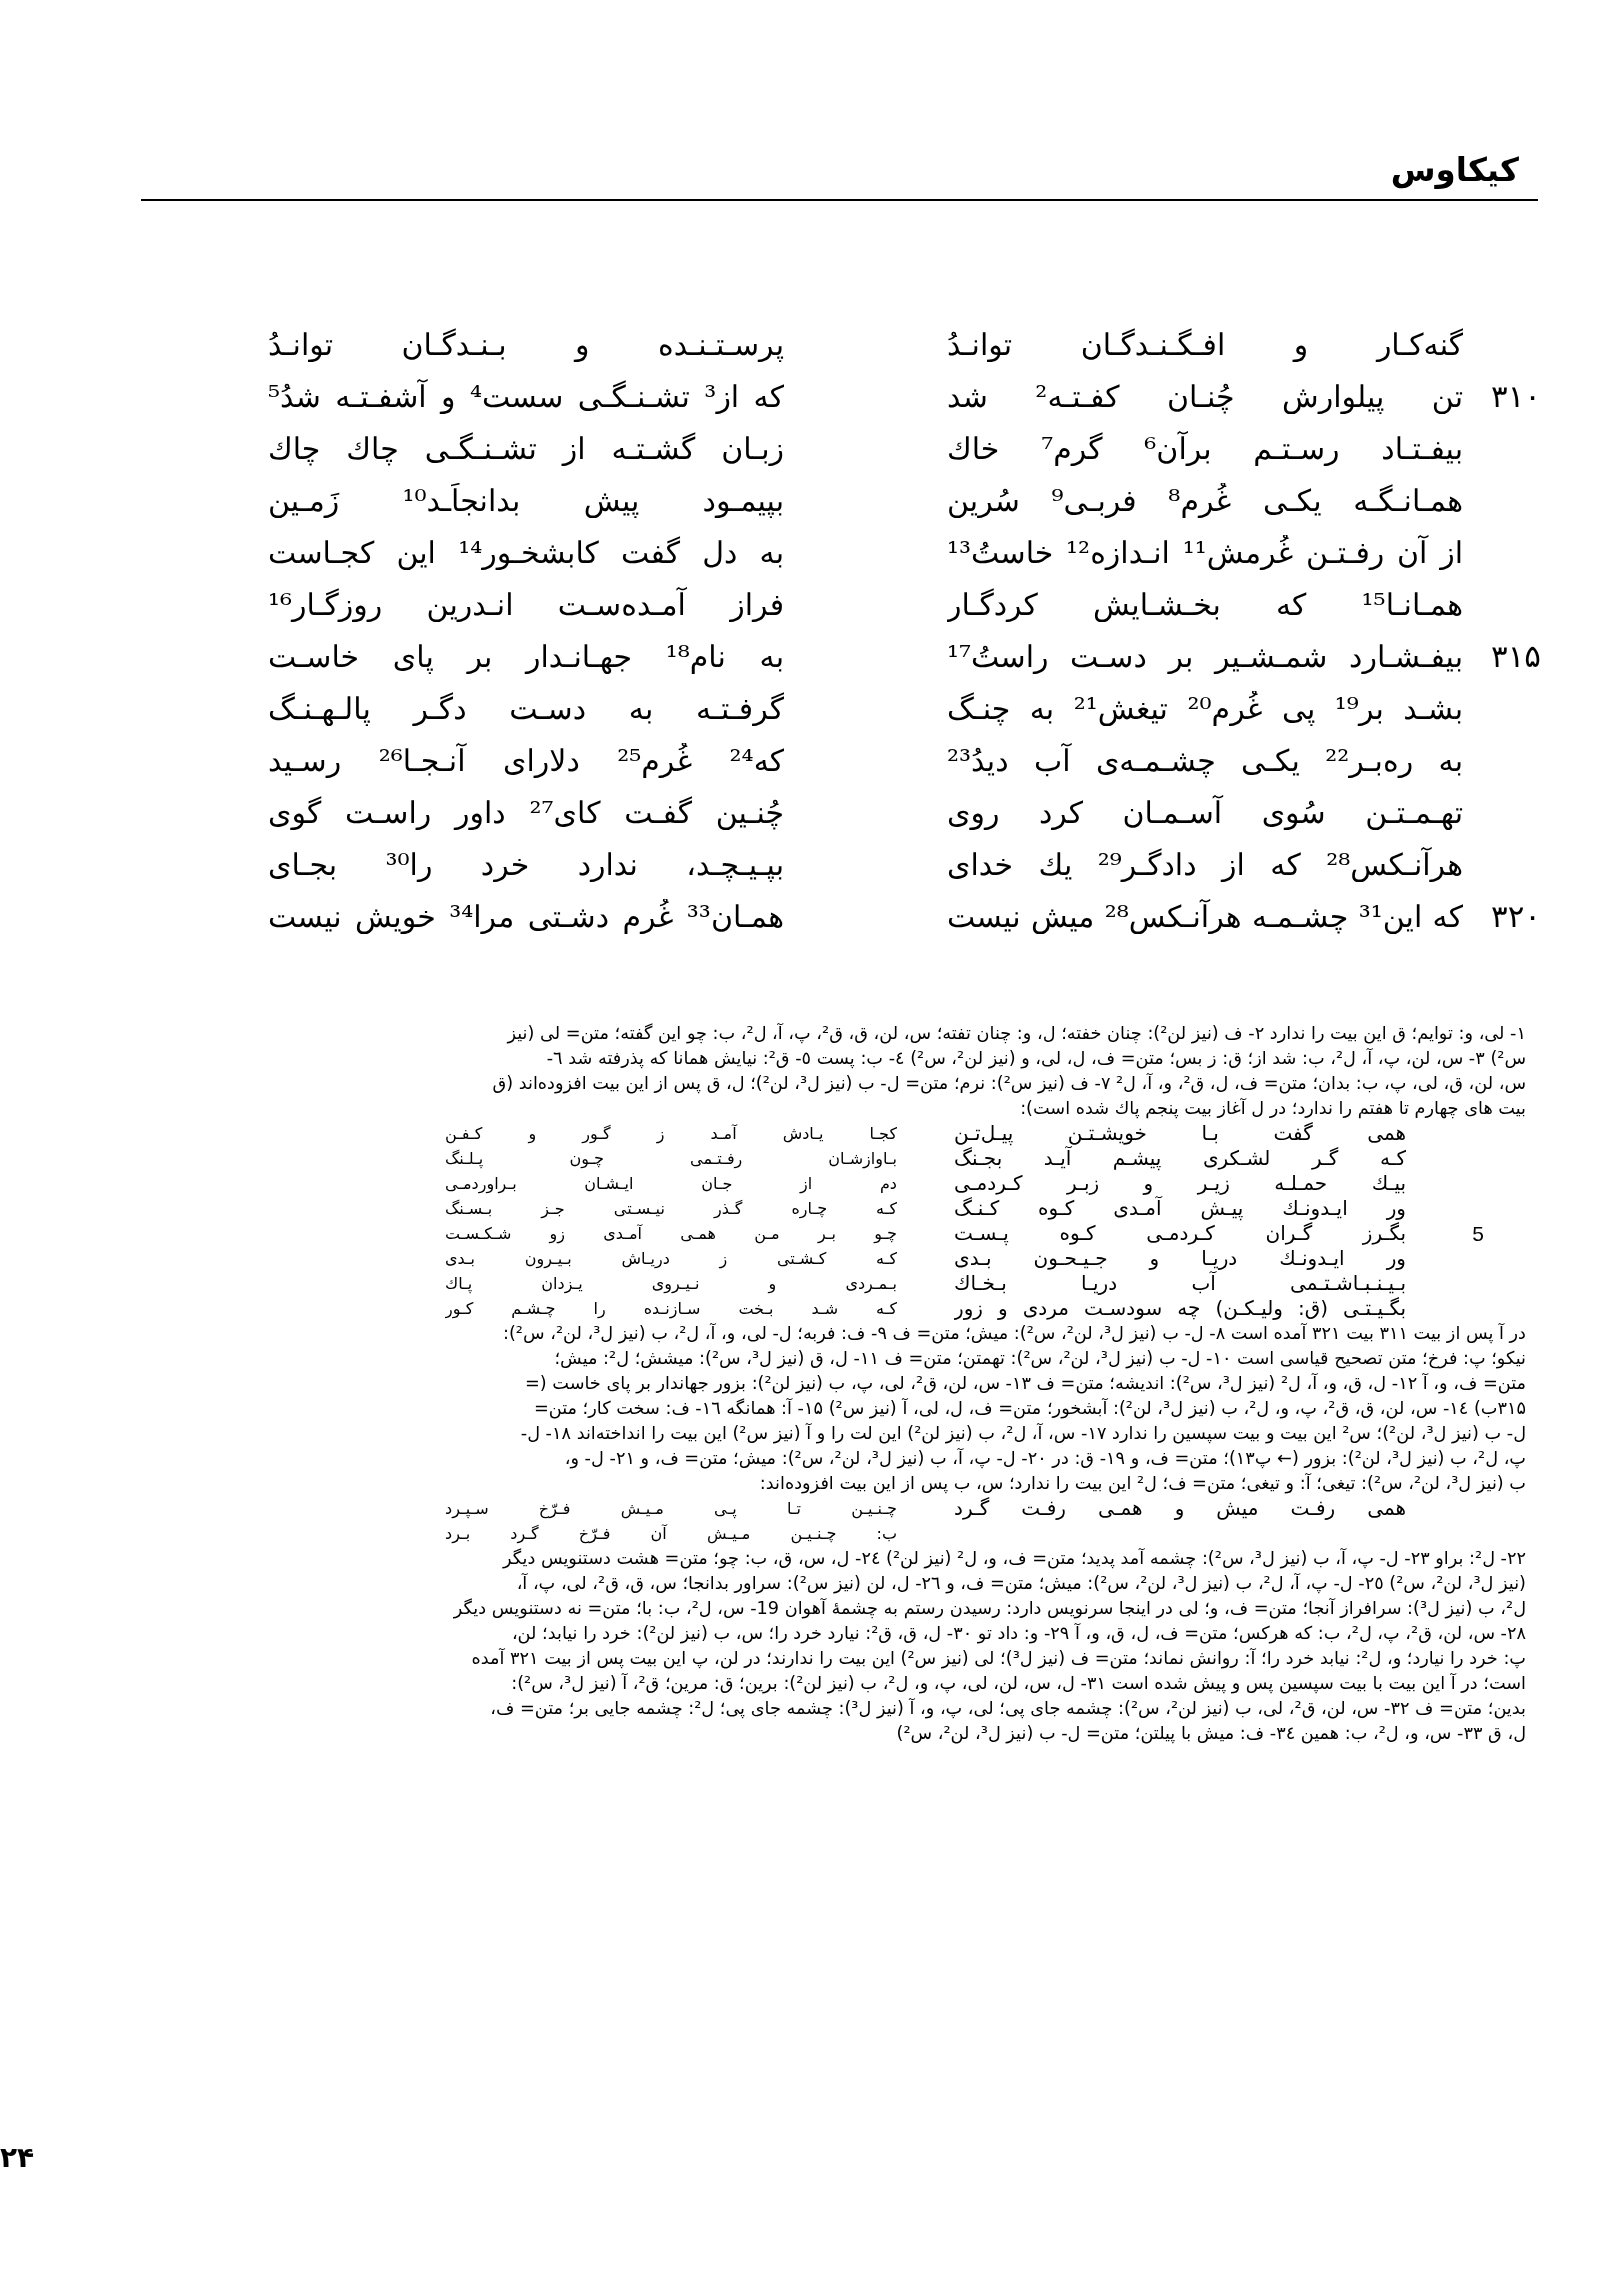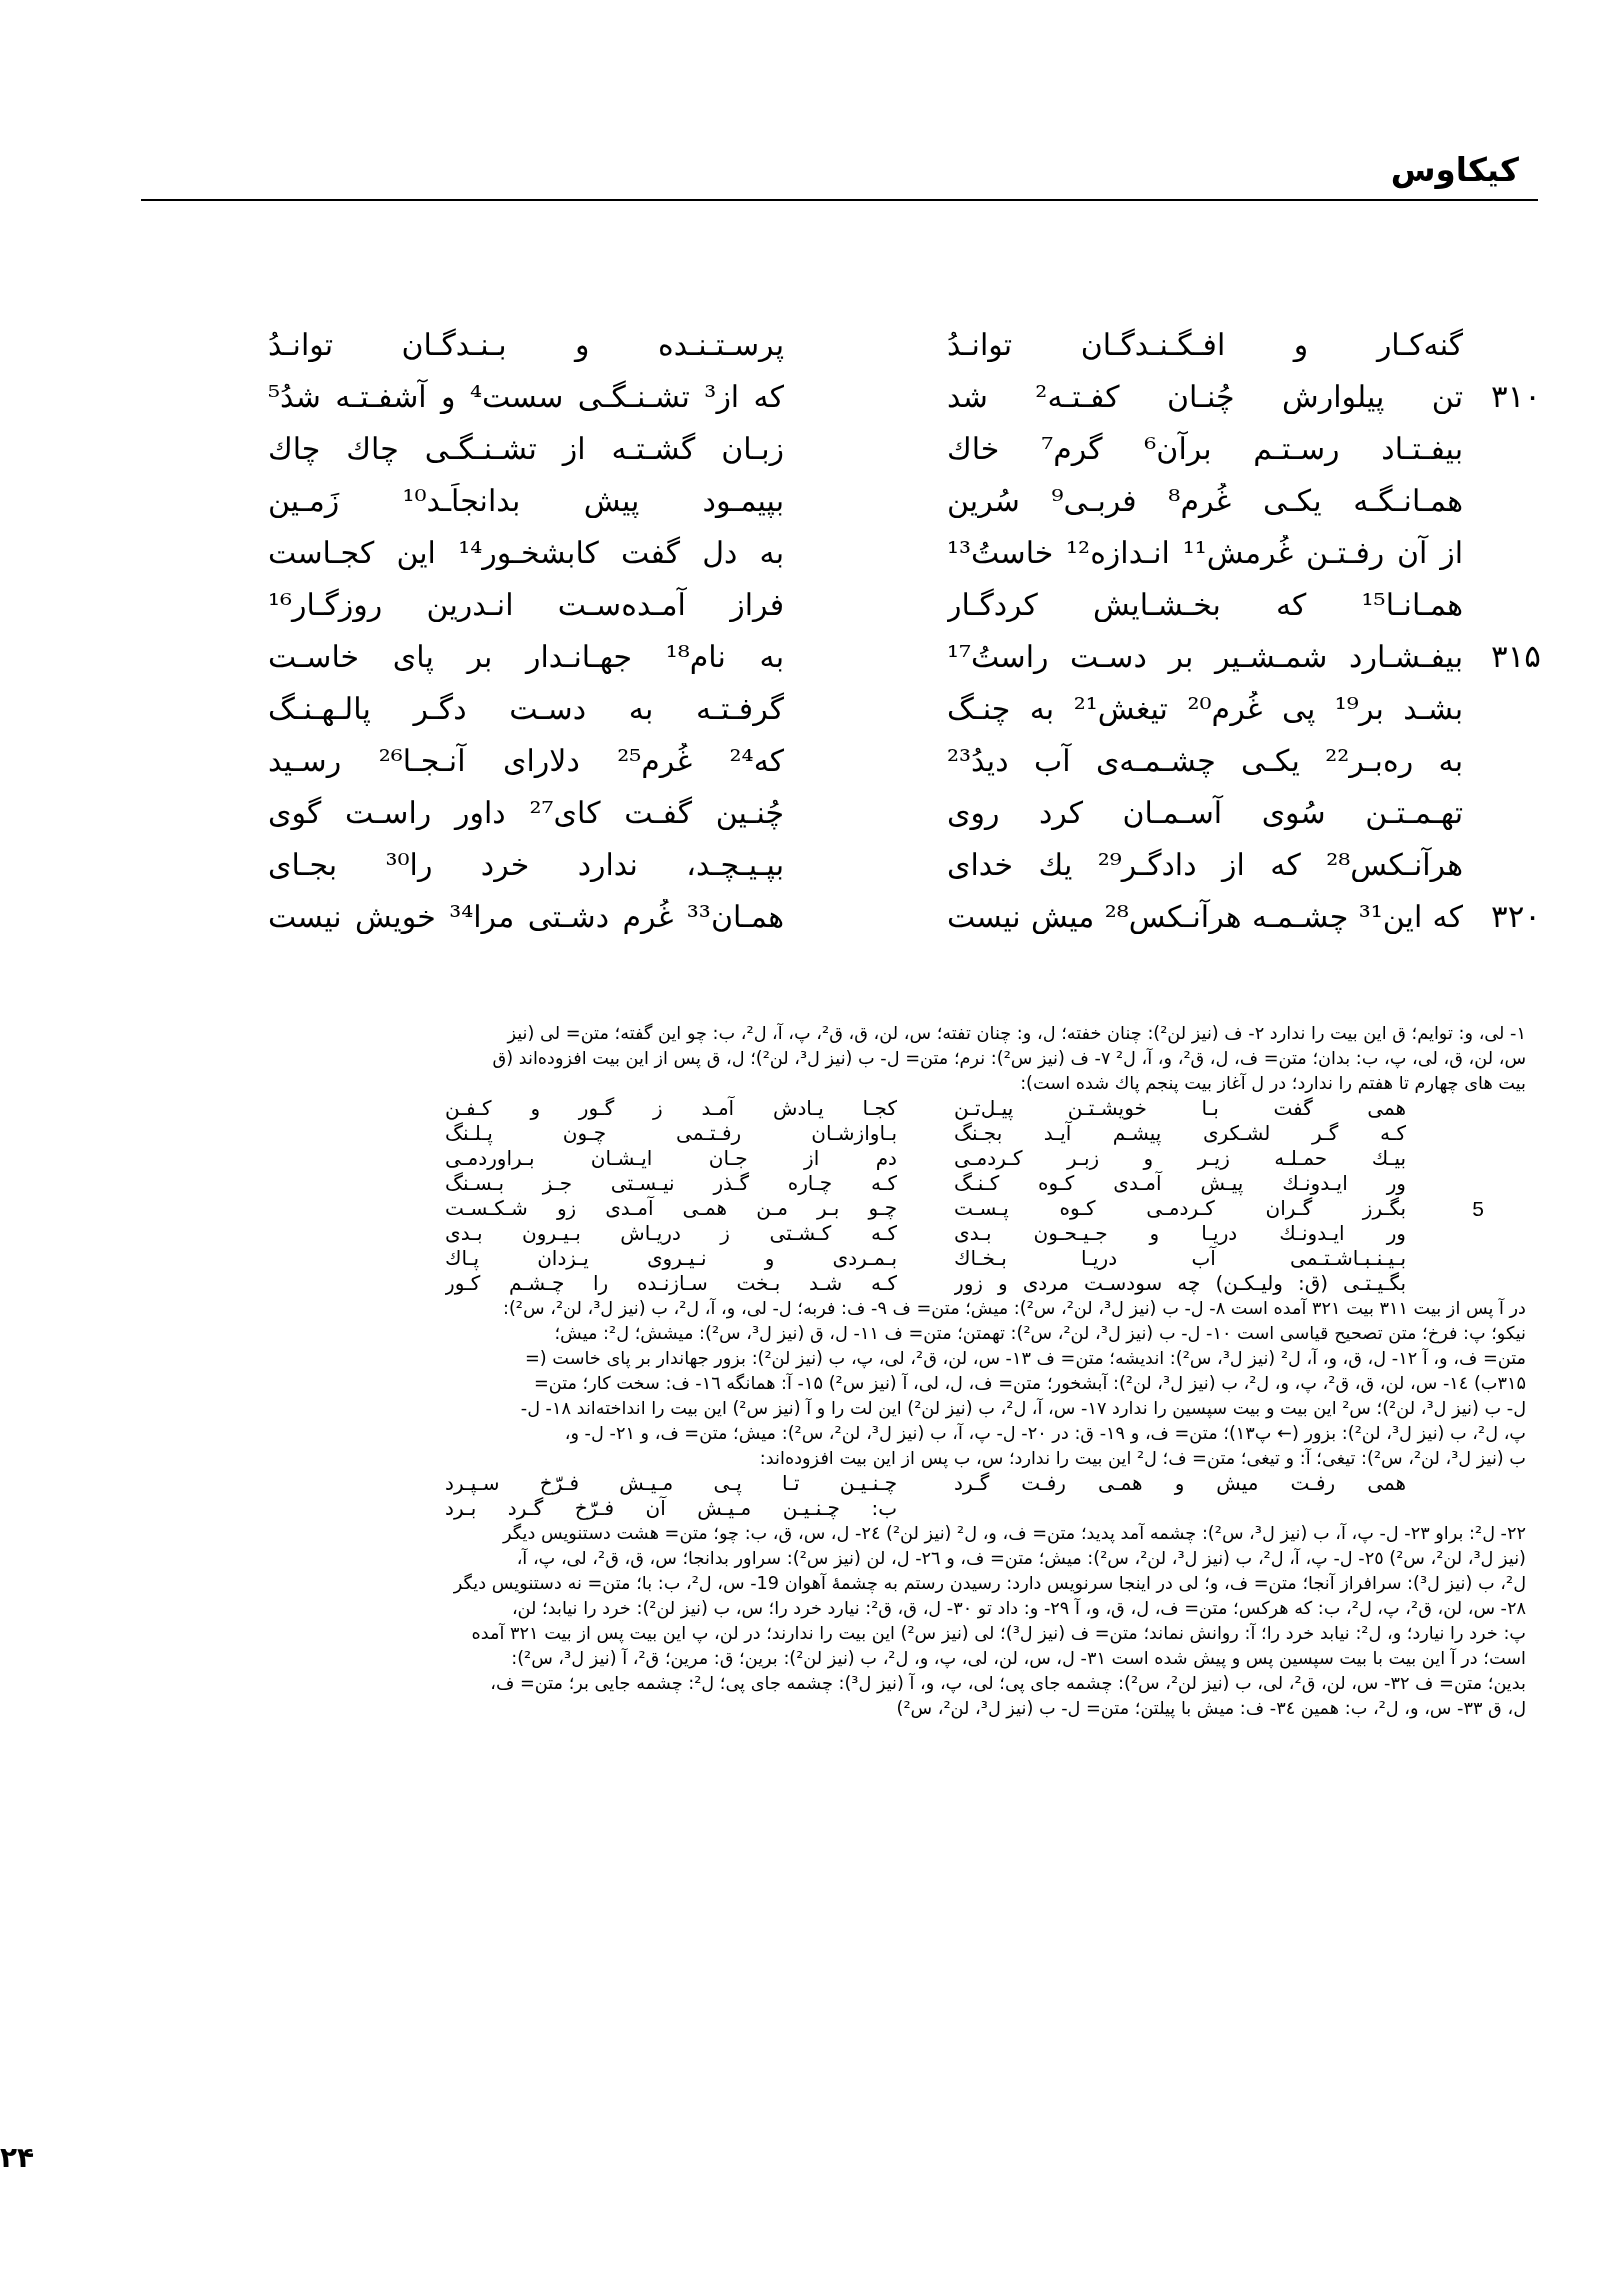--- a/index.html
+++ b/index.html
@@ -99,21 +99,21 @@
       overflow: hidden;
       font-size: 20px;
     }
     .poem-line .h2 {
       width: 452px;
       margin-right: 57px;
       text-align: justify;
       text-align-last: justify;
       white-space: nowrap;
       overflow: hidden;
-      font-size: 20px;
+      font-size: 16px;
     }
     .poem-margin-num {
       position: absolute;
       right: 42px;
       font-family: "Liberation Sans", sans-serif;
       font-size: 21px;
       direction: ltr;
     }
     .page-number {
       position: absolute;
@@ -192,20 +192,21 @@
     </div>
     <div class="verse-row">
       <span class="verse-num">۳۲۰</span>
       <span class="hemistich first">که این³¹ چشـمـه هرآنـکس²⁸ میش نیست</span>
       <span class="hemistich">همـان³³ غُرم دشـتی مرا³⁴ خویش نیست</span>
     </div>
   </div>
 
   <div class="notes">
     <p>۱- لی، و: توایم؛ ق این بیت را ندارد   ۲- ف (نیز لن²): چنان خفته؛ ل، و: چنان تفته؛ س، لن، ق، ق²، پ، آ، ل²، ب: چو این گفته؛ متن= لی (نیز</p>
+    <p>س²)   ۳- س، لن، پ، آ، ل²، ب: شد از؛ ق: ز بس؛ متن= ف، ل، لی، و (نیز لن²، س²)   ٤- ب: پست   ٥- ق²: نیایش همانا که پذرفته شد   ٦-</p>
     <p>س، لن، ق، لی، پ، ب: بدان؛ متن= ف، ل، ق²، و، آ، ل²   ۷- ف (نیز س²): نرم؛ متن= ل- ب (نیز ل³، لن²)؛ ل، ق پس از این بیت افزوده‌اند (ق</p>
     <p>بیت های چهارم تا هفتم را ندارد؛ در ل آغاز بیت پنجم پاك شده است):</p>
 
     <div class="inline-poem">
       <div class="poem-line">
         <span class="h1">همی گفت بـا خویشـتـن پیـل‌تـن</span>
         <span class="h2">کجـا یـادش آمـد ز گـور و کـفـن</span>
       </div>
       <div class="poem-line">
         <span class="h1">کـه گـر لشـکری پیشـم آیـد بجـنگ</span>

